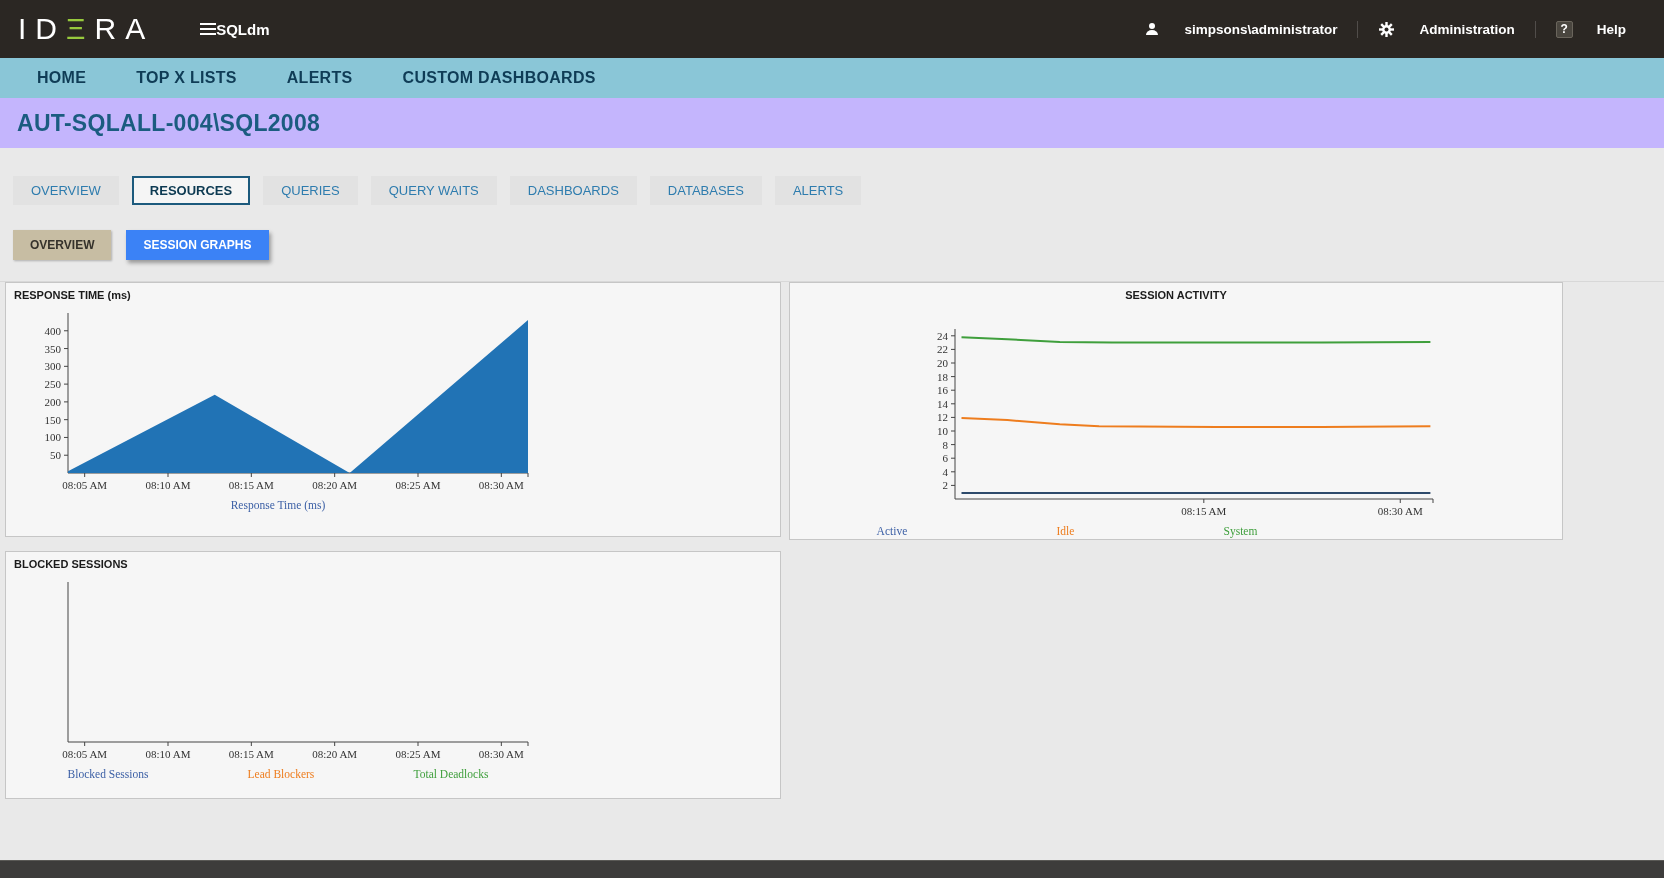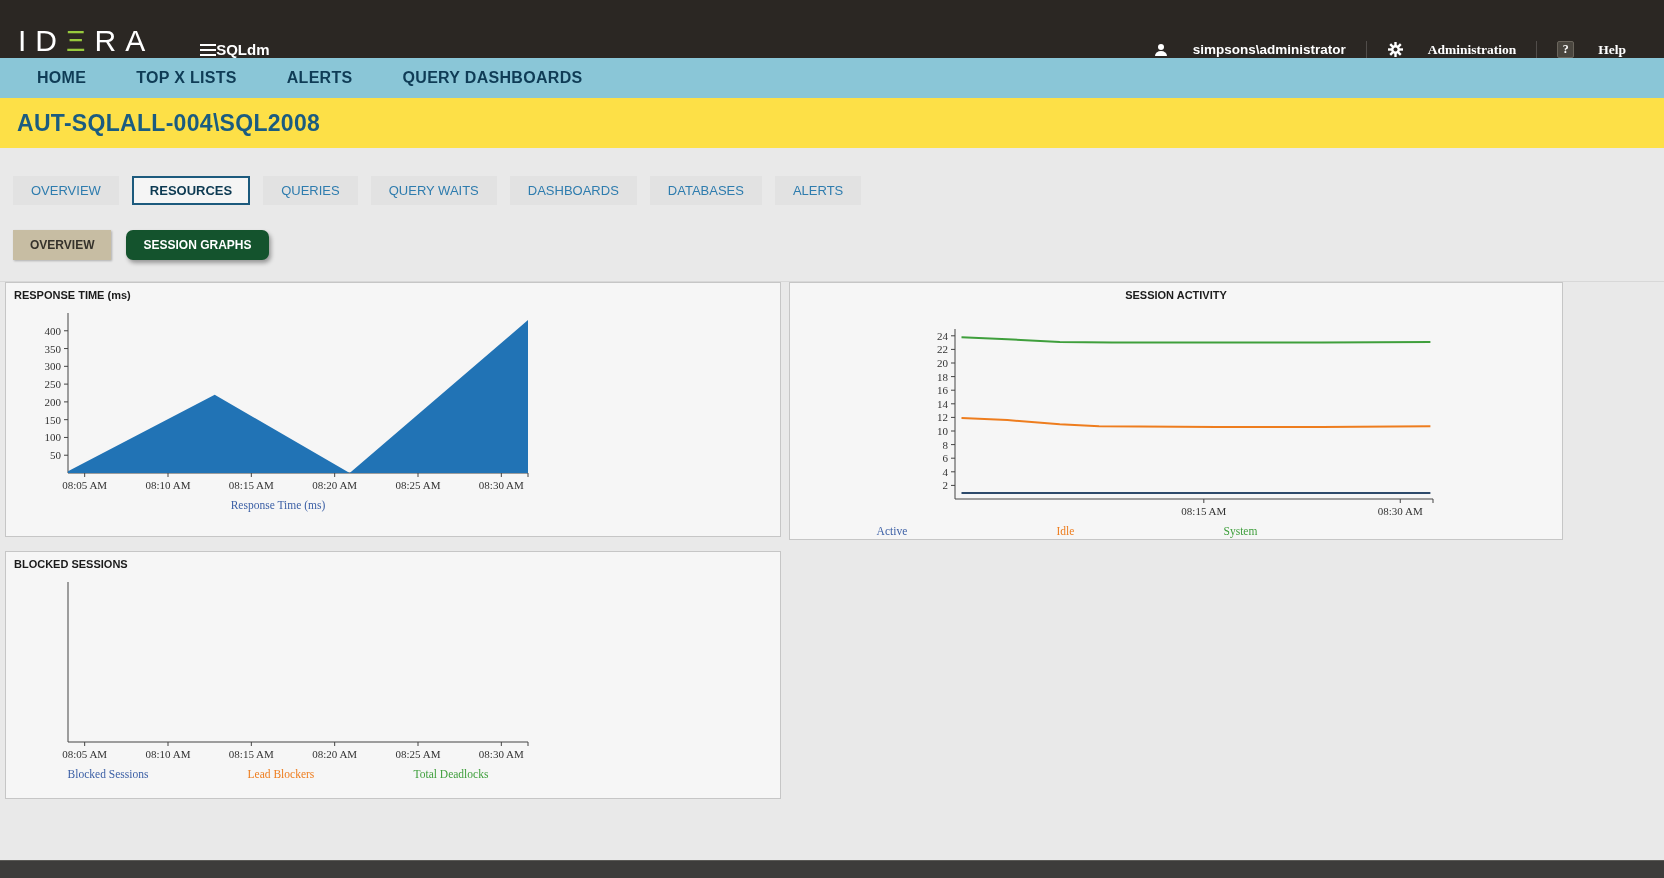--- a/index.html
+++ b/index.html
@@ -7,67 +7,67 @@
   body {
     width:1664px; height:878px; overflow:hidden;
     background:#e9e9e9;
     font-family:"Liberation Sans", sans-serif;
   }
   .app { display:flex; flex-direction:column; width:100%; height:100%; }
 
   
   .topbar {
     flex:0 0 58px; background:#2b2723; color:#fff;
-    display:flex; align-items:flex-end; padding:0 18px;
+    display:flex; align-items:center; padding:0 18px;
   }
   .logo { display:flex; align-items:center; font-size:30px; letter-spacing:9px; cursor:pointer; }
   .logo .seg { color:#fff; }
   .logo .seg.green { color:#97c93d; }
   .appname { display:flex; align-items:center; margin-left:46px; cursor:pointer; }
   .hamburger { width:16px; display:flex; flex-direction:column; gap:3px; }
   .hamburger i { display:block; height:2px; background:#fff; }
   .appname span.txt { font-weight:bold; font-size:15px; }
   .topbar-right { margin-left:auto; display:flex; align-items:stretch; }
   .tb-group {
     display:flex; align-items:center; gap:24px; padding:0 20px;
     font-weight:bold; font-size:13.5px; cursor:pointer;
   }
-  .tb-group + .tb-group { border-left:1px solid rgba(255,255,255,.18);font-family:Liberation Serif, serif; }
+  .tb-group + .tb-group { border-left:1px solid rgba(255,255,255,.18); }
   .help-box {
     width:17px; height:17px; background:#荒; background:#4a463f; color:#fff;
     font-size:12px; font-weight:bold; display:flex; align-items:center; justify-content:center;
     border-radius:2px; border:1px solid #6a655c;
   }
 
   
   .navbar { flex:0 0 40px; background:#8ac6d7; display:flex; align-items:center; padding:0 12px; }
   .nav-item {
     padding:0 14px; margin:0 11px; font-size:16px; font-weight:bold;
     color:#0f3c56; cursor:pointer; letter-spacing:.3px;
   }
 
   
-  .titlebar { flex:0 0 50px; background:#fde047; display:flex; align-items:center; padding:0 17px; }
+  .titlebar { flex:0 0 50px; background:#c4b5fd; display:flex; align-items:center; padding:0 17px; }
   .page-title { color:#1b5c80; font-size:23px; font-weight:bold; letter-spacing:.3px; }
 
   
   .tabs { display:flex; gap:13px; margin:28px 0 0 13px; }
   .tab {
     background:#e2e2e2; color:#2e7cae; font-size:13px; padding:5px 16px;
     border:2px solid transparent; cursor:pointer; white-space:nowrap;
   }
   .tab.active {
     background:#f5f5f5; color:#0d3a52; font-weight:bold; border:2px solid #1c5a7d;
   }
 
   
   .subtabs { display:flex; gap:15px; margin:25px 0 0 13px; }
   .subtab { font-size:12px; font-weight:bold; padding:8px 17px; cursor:pointer; white-space:nowrap; }
   .subtab.inactive { background:#c7bda3; color:#35322b; box-shadow:1px 1px 2px rgba(0,0,0,.25); }
-  .subtab.active { background:#14532d; color:#fff; box-shadow:2px 3px 4px rgba(0,0,0,.35);border-radius:7px; }
+  .subtab.active { background:#3b82f6; color:#fff; box-shadow:2px 3px 4px rgba(0,0,0,.35); }
 
   
   .charts {
     flex:1 1 auto; margin-top:21px; border-top:1px solid #d8d8d8;
     padding:0 5px 0 5px;
     display:grid; grid-template-columns:776px 1fr; gap:11px 8px;
     align-content:start;
   }
   .panel { background:#f6f6f6; border:1px solid #c6c6c6; padding:4px 8px; }
   .panel-title { font-size:11px; font-weight:bold; color:#1b1b1b; margin:2px 0 4px 0; }
@@ -129,21 +129,21 @@
         <span class="help-box">?</span>
         <span>Help</span>
       </div>
     </div>
   </header>
 
   <nav class="navbar">
     <span class="nav-item">HOME</span>
     <span class="nav-item">TOP X LISTS</span>
     <span class="nav-item">ALERTS</span>
-    <span class="nav-item">QUERY DASHBOARDS</span>
+    <span class="nav-item">CUSTOM DASHBOARDS</span>
   </nav>
 
   <div class="titlebar">
     <h1 class="page-title" style="margin:0;">AUT-SQLALL-004\SQL2008</h1>
   </div>
 
   <div class="tabs">
     <span class="tab">OVERVIEW</span>
     <span class="tab active">RESOURCES</span>
     <span class="tab">QUERIES</span>

